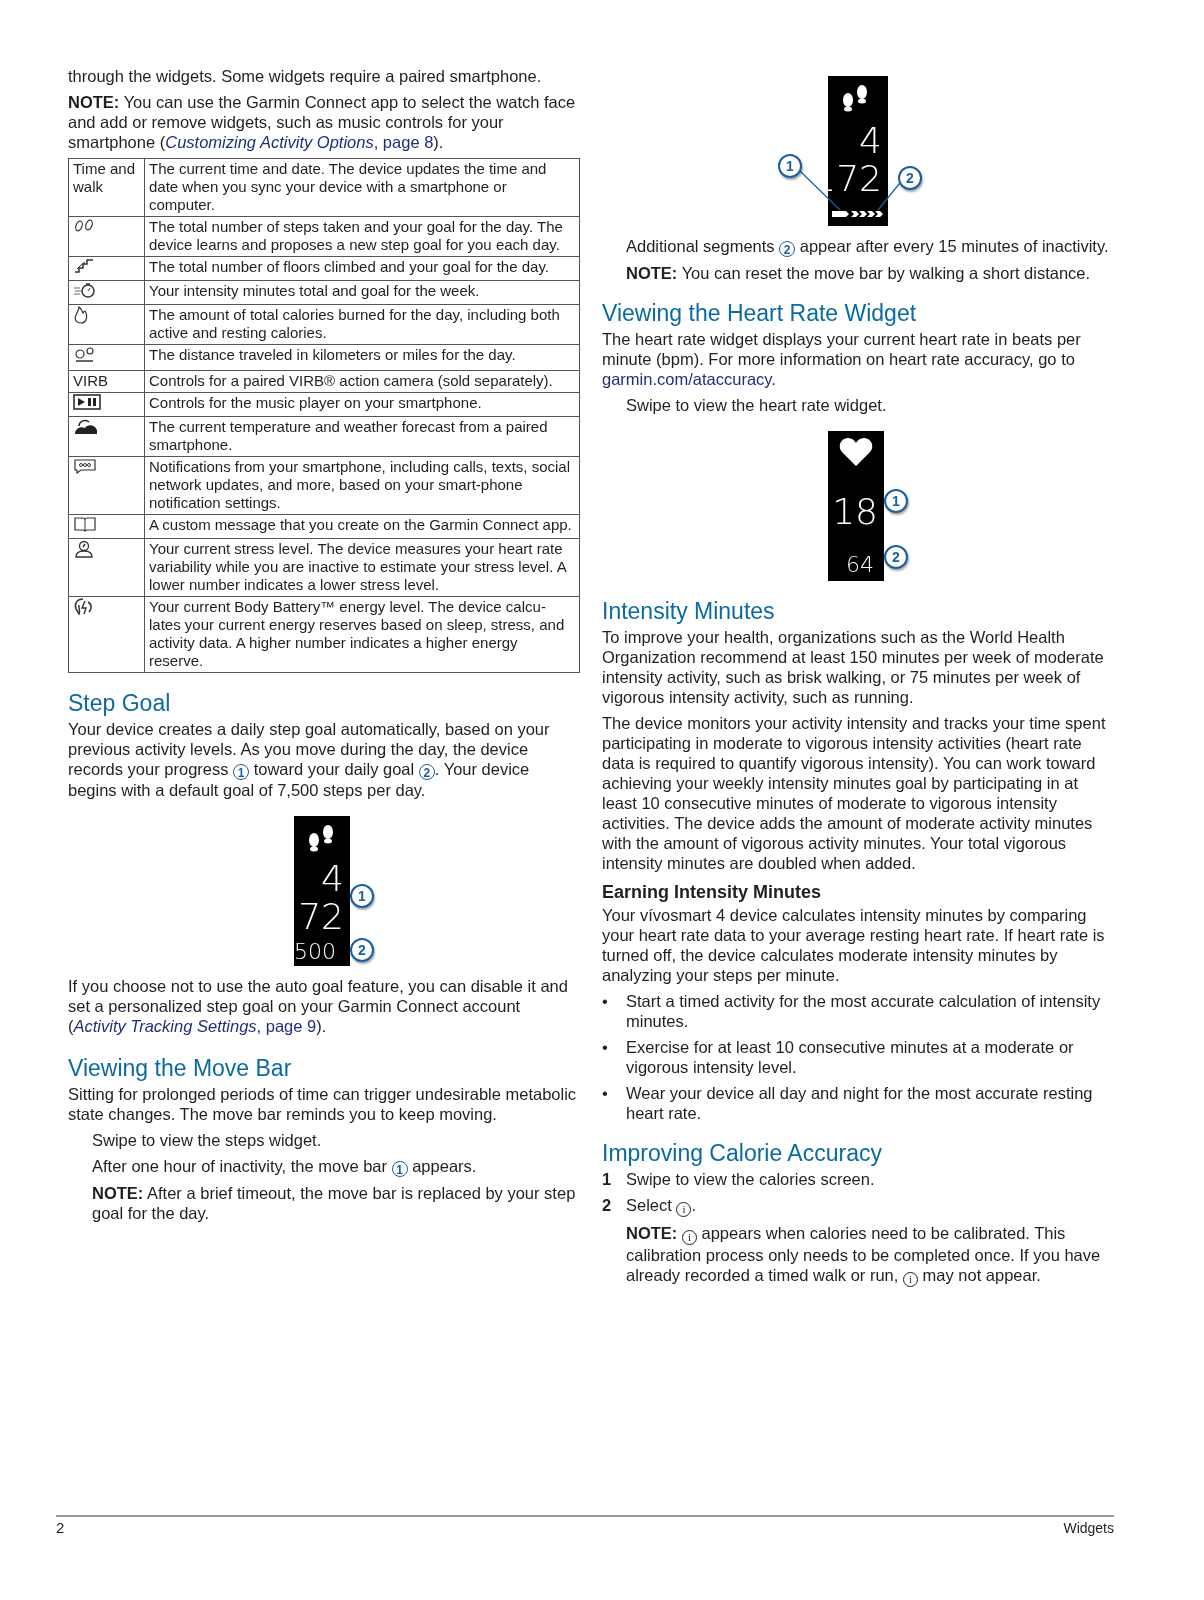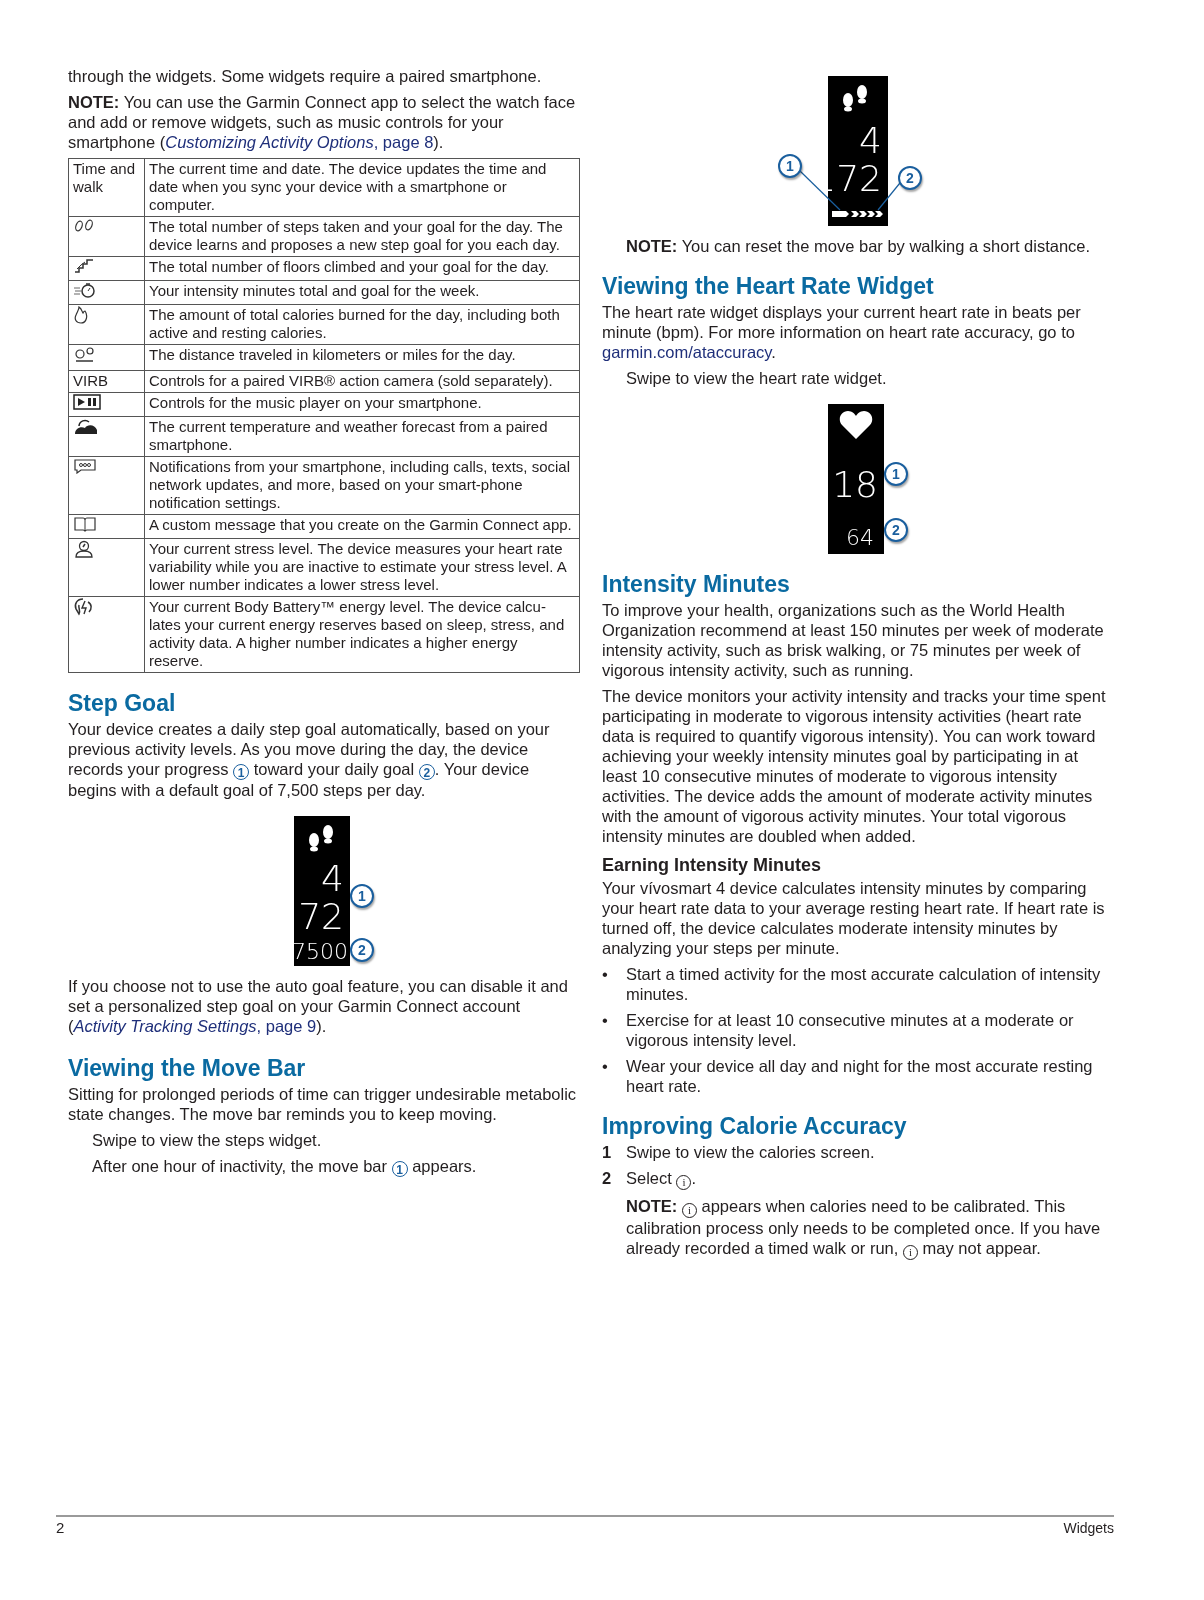--- a/index.html
+++ b/index.html
@@ -4,21 +4,21 @@
 <style>
   html, body { margin: 0; padding: 0; background: #ffffff; }
   body { width: 1204px; height: 1600px; position: relative; font-family: "Liberation Sans", sans-serif; color: #231f20; font-size: 16.5px; line-height: 20px; overflow: hidden; }
   .col { position: absolute; top: 0; }
   .left { left: 68px; width: 512px; }
   .right { left: 602px; width: 514px; }
   p { margin: 0 0 6px 0; }
   .note-label { font-weight: bold; }
   .link { color: #1f2f7a; }
   .link-i { color: #1f2f7a; font-style: italic; text-align: center; }
-  h2 { color: #0a6aa1; font-size: 23px; font-weight: bold; margin: 0 0 2px 0; line-height: 28px; }
+  h2 { color: #0a6aa1; font-size: 23px; font-weight: normal; margin: 0 0 2px 0; line-height: 28px; }
   h3 { color: #231f20; font-size: 18px; font-weight: bold; margin: 0 0 2px 0; line-height: 22px; }
   .indent { padding-left: 24px; }
   .callout { display: inline-block; width: 16px; height: 16px; border: 1.5px solid #1a5f9e; border-radius: 50%; color: #1a5f9e; font-size: 12px; line-height: 16px; text-align: center; font-weight: bold; vertical-align: -2px; box-sizing: border-box; }
   .info-i { display: inline-block; width: 15px; height: 15px; border: 1px solid #231f20; border-radius: 50%; font-size: 11px; line-height: 13px; text-align: center; font-family: "Liberation Serif", serif; vertical-align: -2px; box-sizing: border-box; }
   table.widgets { border-collapse: collapse; width: 512px; margin: 6px 0 0 0; font-size: 15px; line-height: 18px; }
   table.widgets td { border: 1.5px solid #555; vertical-align: top; padding: 1px 4px 2px 4px; }
   table.widgets td.icon { width: 67px; }
   .ico { font-size: 15px; line-height: 18px; display: inline-block; }
   .device { position: absolute; background: #000; color: #fff; }
   .device .num { font-family: "DejaVu Sans", sans-serif; font-weight: 200; text-align: right; }
@@ -145,33 +145,34 @@
   <div style="position:relative; height:170px;">
     <div class="device" style="left:226px; top:10px; width:56px; height:150px;">
       <svg width="36" height="30" viewBox="0 0 36 30" style="position:absolute; left:10px; top:6px;">
         <ellipse cx="10" cy="18" rx="5" ry="7" fill="#fff"></ellipse>
           <ellipse cx="10" cy="27" rx="4" ry="2.5" fill="#fff"></ellipse>
         <ellipse cx="24" cy="10" rx="5" ry="7" fill="#fff"></ellipse>
           <ellipse cx="24" cy="19" rx="4" ry="2.5" fill="#fff"></ellipse>
       </svg>
       <div class="num" style="position:absolute; right:6px; top:44px; font-size:36px; line-height:38px;">4</div>
       <div class="num" style="position:absolute; right:6px; top:82px; font-size:36px; line-height:38px;">172</div>
-      <div class="num" style="position:absolute; right:2px; top:124px; font-size:22px; line-height:24px;">7500</div>
+      <div class="num" style="position:absolute; right:14px; top:124px; font-size:22px; line-height:24px;">7500</div>
     </div>
     <div class="bubble" style="left:282px; top:78px;">1</div>
     <div class="bubble" style="left:282px; top:132px;">2</div>
   </div>
 
   <p><span>If you choose not to use the auto goal feature, you can disable it and set a personalized step goal on your Garmin Connect account (</span><span class="link-i">Activity Tracking Settings</span><span class="link">, page 9</span><span>).</span></p>
 
   <div style="height:12px"></div>
   <h2>Viewing the Move Bar</h2>
   <p>Sitting for prolonged periods of time can trigger undesirable metabolic state changes. The move bar reminds you to keep moving.</p>
   <p class="indent">Swipe to view the steps widget.</p>
   <p class="indent"><span>After one hour of inactivity, the move bar </span><span class="callout">1</span><span> appears.</span></p>
+  <p class="indent"><span class="note-label">NOTE:</span><span> After a brief timeout, the move bar is replaced by your step goal for the day.</span></p>
 </div>
 
 <div class="col right" style="top:66px;">
   <div style="position:relative; height:170px;">
     <div class="device" style="left:226px; top:10px; width:60px; height:150px;">
       <svg width="36" height="30" viewBox="0 0 36 30" style="position:absolute; left:10px; top:6px;">
         <ellipse cx="10" cy="18" rx="5" ry="7" fill="#fff"></ellipse>
           <ellipse cx="10" cy="27" rx="4" ry="2.5" fill="#fff"></ellipse>
         <ellipse cx="24" cy="10" rx="5" ry="7" fill="#fff"></ellipse>
           <ellipse cx="24" cy="19" rx="4" ry="2.5" fill="#fff"></ellipse>
@@ -187,20 +188,21 @@
       </svg>
     </div>
     <svg style="position:absolute; left:190px; top:100px;" width="130" height="50">
       <line x1="8" y1="5" x2="48" y2="44" stroke="#1a5f9e" stroke-width="1.2"></line>
       <line x1="112" y1="12" x2="86" y2="44" stroke="#1a5f9e" stroke-width="1.2"></line>
     </svg>
     <div class="bubble" style="left:176px; top:88px;">1</div>
     <div class="bubble" style="left:296px; top:100px;">2</div>
   </div>
 
+  <p class="indent"><span>Additional segments </span><span class="callout">2</span><span> appear after every 15 minutes of inactivity.</span></p>
   <p class="indent"><span class="note-label">NOTE:</span><span> You can reset the move bar by walking a short distance.</span></p>
 
   <div style="height:10px"></div>
   <h2>Viewing the Heart Rate Widget</h2>
   <p><span>The heart rate widget displays your current heart rate in beats per minute (bpm). For more information on heart rate accuracy, go to </span><span class="link">garmin.com/ataccuracy</span><span>.</span></p>
   <p class="indent">Swipe to view the heart rate widget.</p>
 
   <div style="position:relative; height:176px;">
     <div class="device" style="left:226px; top:10px; width:56px; height:150px;">
       <svg width="34" height="30" viewBox="0 0 34 30" style="position:absolute; left:11px; top:6px;">

